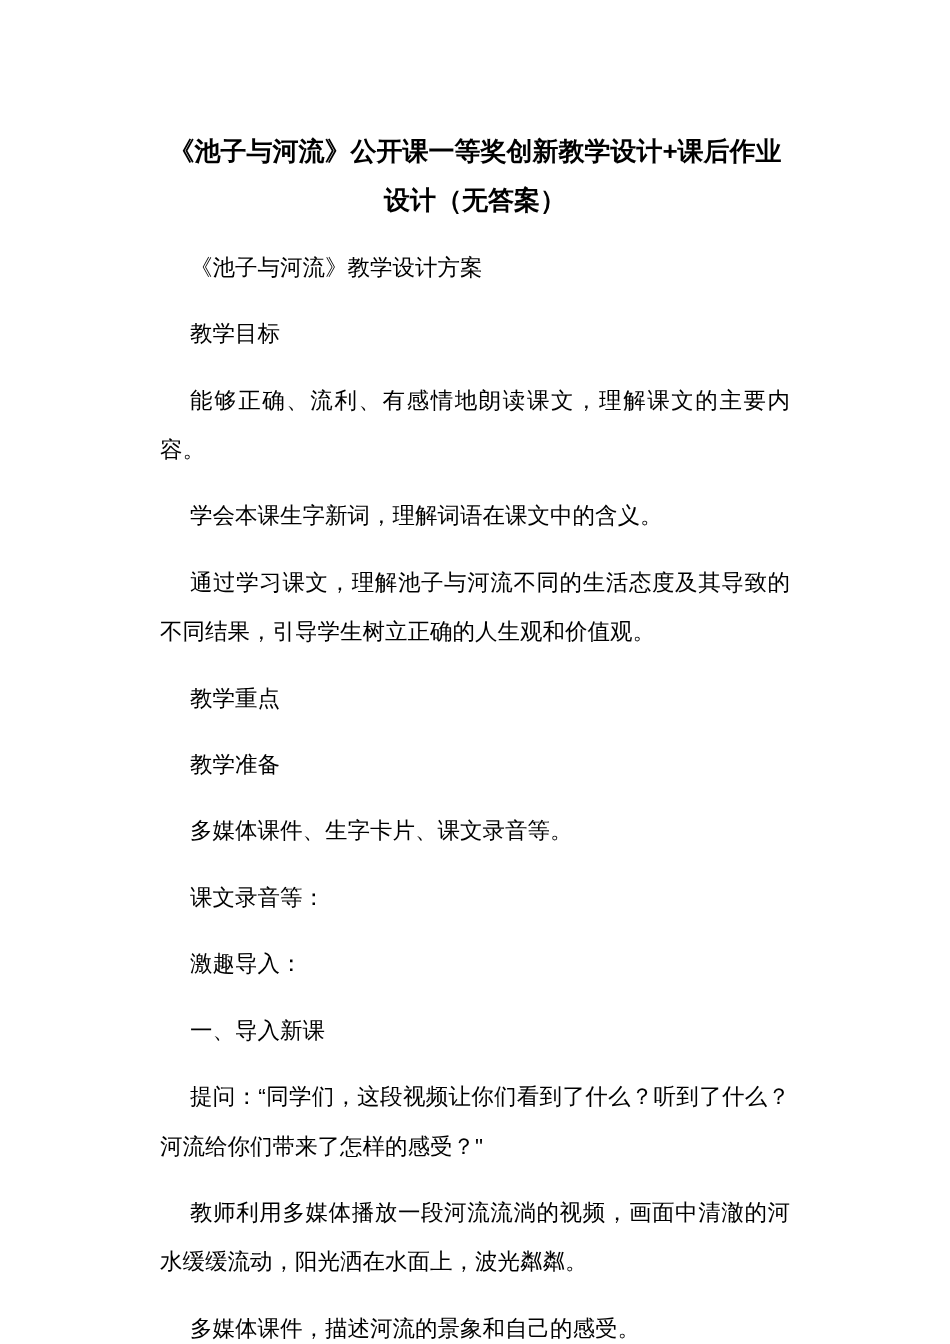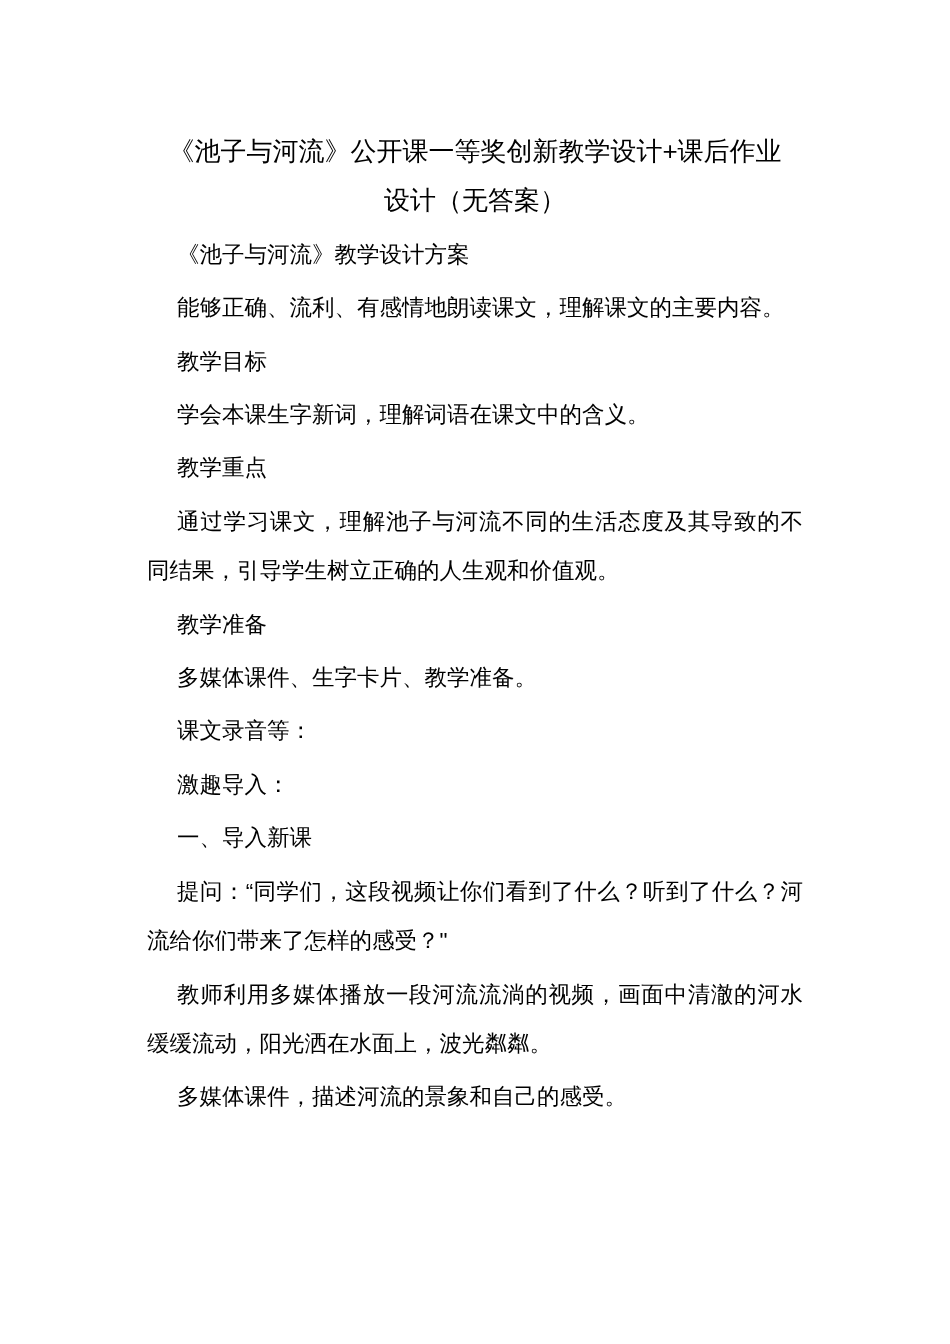--- a/index.html
+++ b/index.html
@@ -17,54 +17,54 @@
   }
   .page {
     box-sizing: border-box;
     width: 950px;
     height: 1344px;
     padding: 127px 143px 0 143px;
     background: #ffffff;
   }
   .title-line {
     font-size: 26px;
-    font-weight: normal;
+    font-weight: bold;
     text-align: center;
     line-height: 49.4px;
     white-space: nowrap;
   }
   p.doc-para {
-    margin: 4px;
+    margin: 17px;
     font-size: 22.5px;
     font-weight: normal;
     line-height: 49.4px;
     text-align: justify;
     text-indent: 30px;
     word-break: break-all;
     overflow-wrap: break-word;
   }
 </style>
 </head>
 <body>
 
 <div class="page">
 
   <div>
     <div class="title-line">《池子与河流》公开课一等奖创新教学设计+课后作业</div>
     <div class="title-line">设计（无答案）</div>
   </div>
 
   <p class="doc-para">《池子与河流》教学设计方案</p>
+  <p class="doc-para">教学目标</p>
   <p class="doc-para">能够正确、流利、有感情地朗读课文，理解课文的主要内容。</p>
-  <p class="doc-para">教学目标</p>
   <p class="doc-para">学会本课生字新词，理解词语在课文中的含义。</p>
+  <p class="doc-para">通过学习课文，理解池子与河流不同的生活态度及其导致的不同结果，引导学生树立正确的人生观和价值观。</p>
   <p class="doc-para">教学重点</p>
-  <p class="doc-para">通过学习课文，理解池子与河流不同的生活态度及其导致的不同结果，引导学生树立正确的人生观和价值观。</p>
   <p class="doc-para">教学准备</p>
-  <p class="doc-para">多媒体课件、生字卡片、教学准备。</p>
+  <p class="doc-para">多媒体课件、生字卡片、课文录音等。</p>
   <p class="doc-para">课文录音等：</p>
   <p class="doc-para">激趣导入：</p>
   <p class="doc-para">一、导入新课</p>
   <p class="doc-para">提问：“同学们，这段视频让你们看到了什么？听到了什么？河流给你们带来了怎样的感受？"</p>
   <p class="doc-para">教师利用多媒体播放一段河流流淌的视频，画面中清澈的河水缓缓流动，阳光洒在水面上，波光粼粼。</p>
   <p class="doc-para">多媒体课件，描述河流的景象和自己的感受。</p>
 
 </div>
 
 </body></html>

